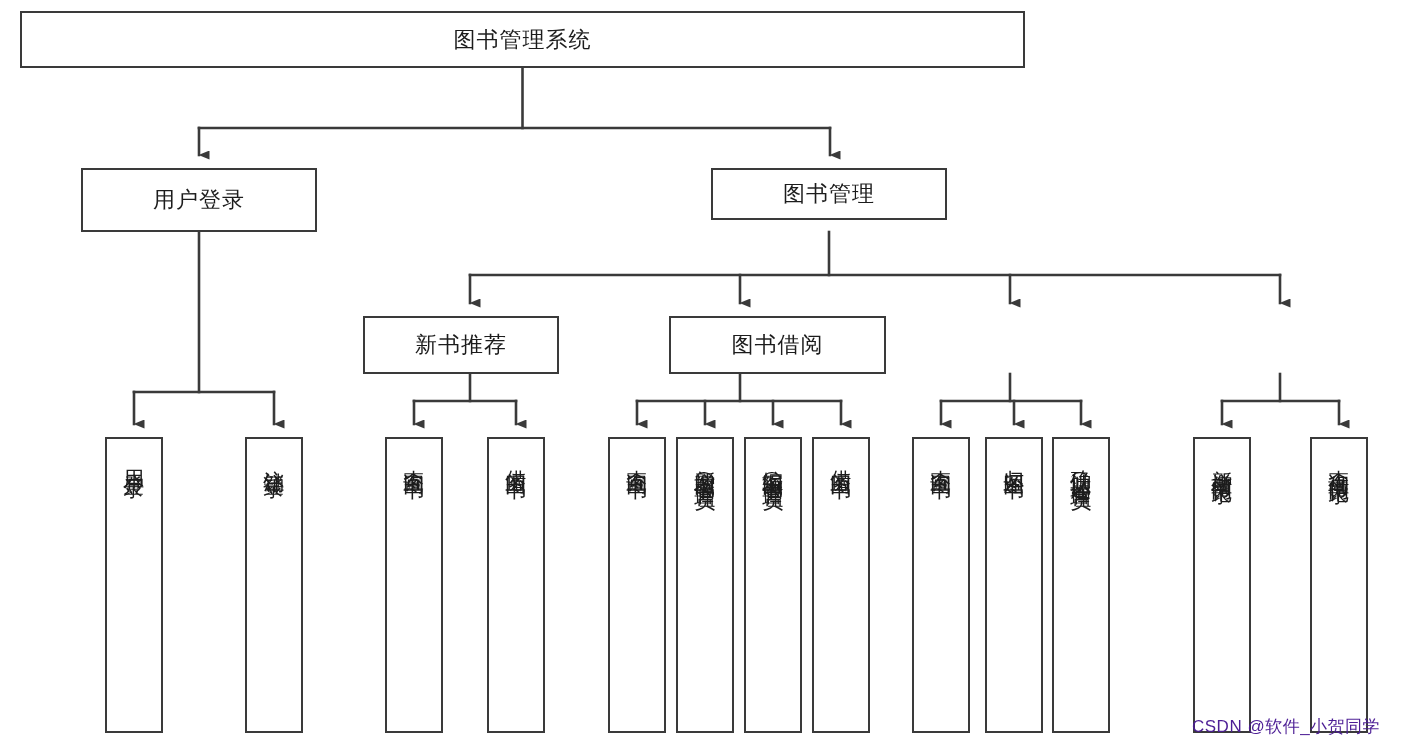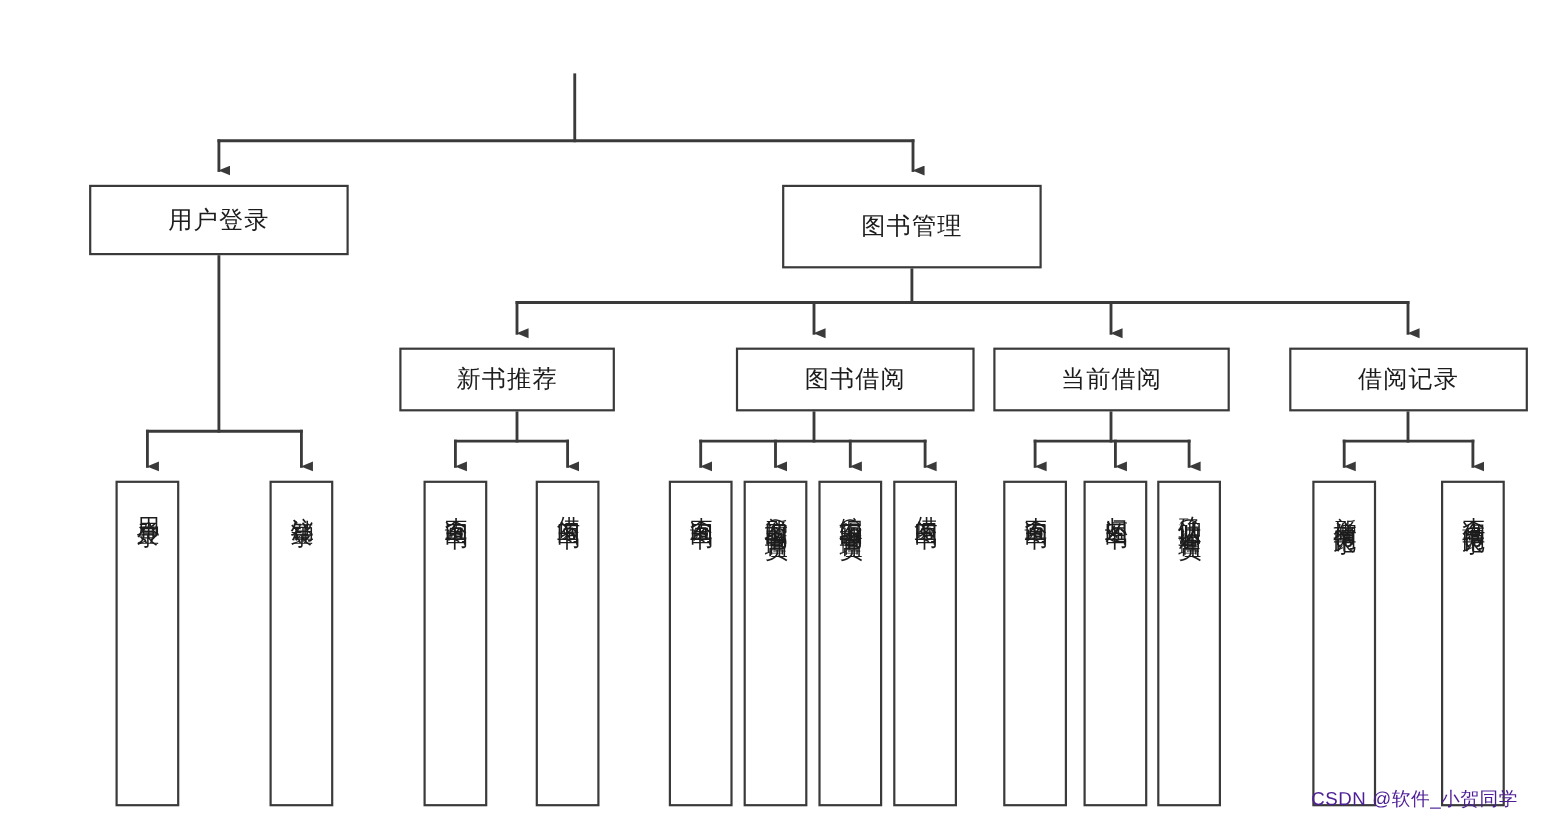--- a/index.html
+++ b/index.html
@@ -121,39 +121,36 @@
       <path d="M1014,401 L1014,424" marker-end="url(#arrowhead)"></path>
       <path d="M1081,401 L1081,424" marker-end="url(#arrowhead)"></path>
 
       <path d="M1280,374 L1280,401"></path>
       <path d="M1222,401 L1339,401"></path>
       <path d="M1222,401 L1222,424" marker-end="url(#arrowhead)"></path>
       <path d="M1339,401 L1339,424" marker-end="url(#arrowhead)"></path>
     </g>
   </svg>
 
+  <div class="node node-root" id="node-root" style="left: 20px; top: 11px; width: 1005px; height: 57px;">
+      <span>图书管理系统</span>
+    </div>
 
   <div class="node node-h" id="n-l2-0" style="left: 81px; top: 168px; width: 236px; height: 64px;">
       <span>用户登录</span>
     </div>
-  <div class="node node-h" id="n-l2-1" style="left: 711px; top: 168px; width: 236px; height: 76px;">
+  <div class="node node-h" id="n-l2-1" style="left: 711px; top: 168px; width: 236px; height: 52px;">
       <span>图书管理</span>
     </div>
 
   <div class="node node-h" id="n-l3-0" style="left: 363px; top: 316px; width: 196px; height: 58px;">
       <span>新书推荐</span>
     </div>
   <div class="node node-h" id="n-l3-1" style="left: 633px; top: 316px; width: 217px; height: 58px; margin-left: 36px;">
       <span>图书借阅</span>
-    </div>
-  <div class="node node-h" id="n-l3-2" style="left: 903px; top: 316px; width: 215px; height: 58px;">
-      <span>当前借阅</span>
-    </div>
-  <div class="node node-h" id="n-l3-3" style="left: 1172px; top: 316px; width: 217px; height: 58px;">
-      <span>借阅记录</span>
     </div>
 
   <div class="node node-v" id="n-lf-0" style="left: 105px; top: 437px; width: 58px; height: 296px;">
       <span class="vtext">用户登录</span>
     </div>
   <div class="node node-v" id="n-lf-1" style="left: 245px; top: 437px; width: 58px; height: 296px;">
       <span class="vtext">注销登录</span>
     </div>
   <div class="node node-v" id="n-lf-2" style="left: 385px; top: 437px; width: 58px; height: 296px;">
       <span class="vtext">查询图书</span>

